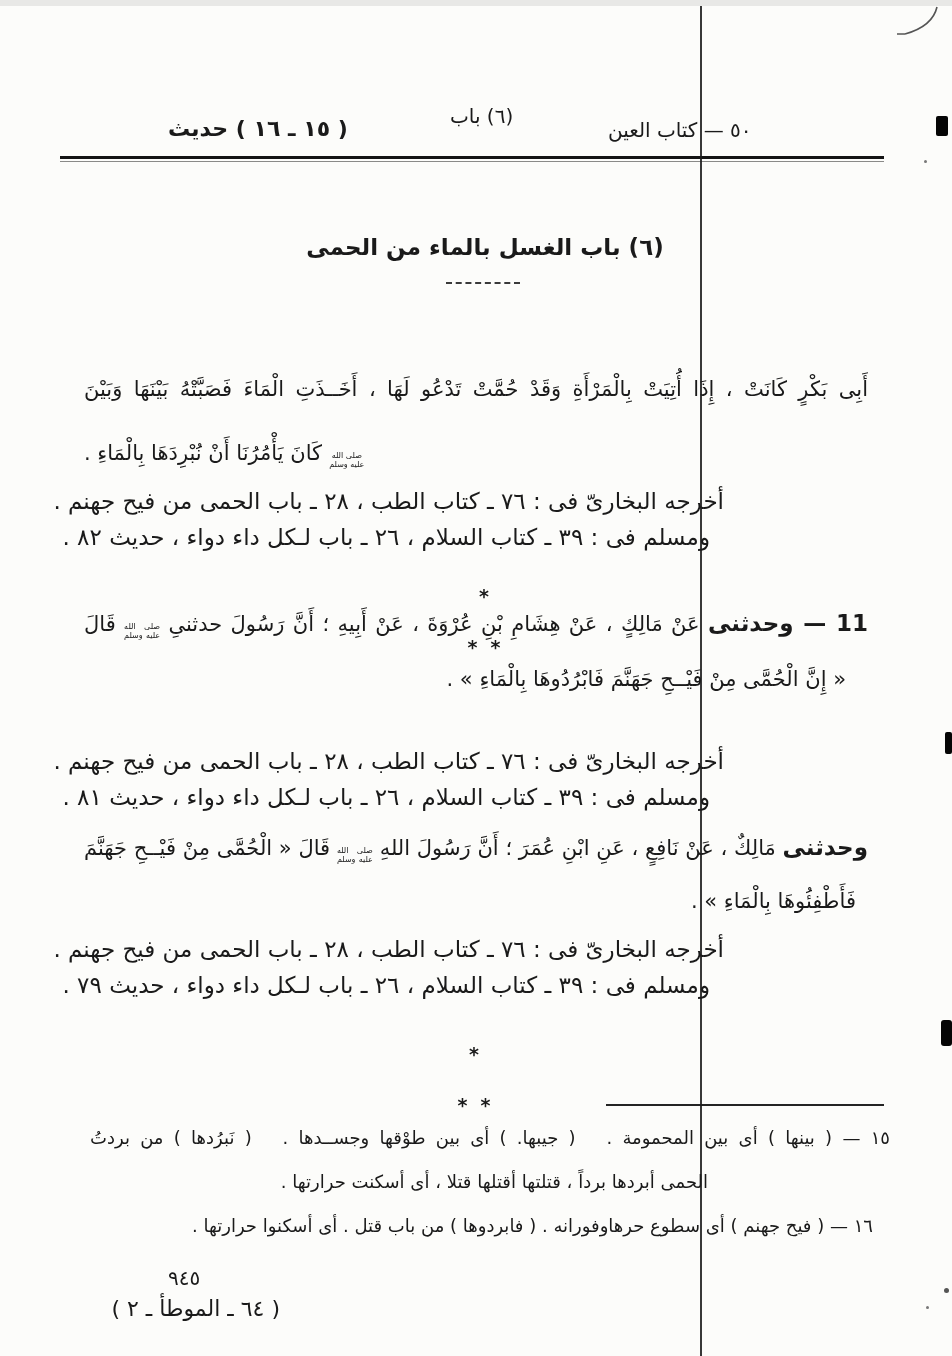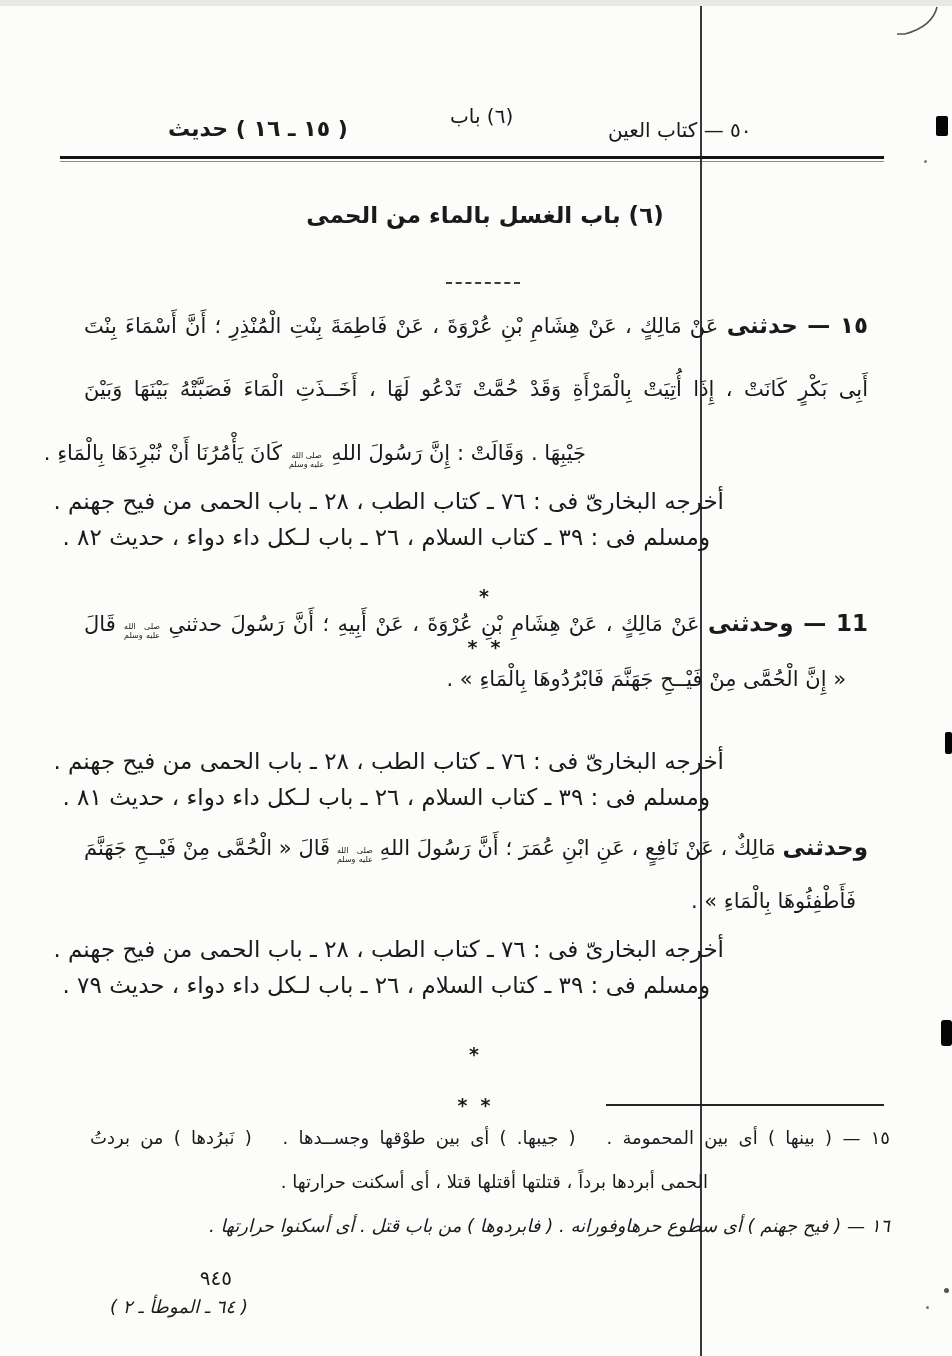--- a/index.html
+++ b/index.html
@@ -33,48 +33,43 @@
   
   .seal{display:inline-block;width:36px;font-size:8px;line-height:9px;
         font-weight:normal;text-align:center;vertical-align:-7px;color:#222;}
   
   .sep{text-align:center;font-size:19px;font-weight:bold;line-height:17px;white-space:pre;}
   
   .fnline{font-size:18px;line-height:40px;height:44px;white-space:nowrap;}
   .fn-just{white-space:normal;text-align:justify;text-align-last:justify;}
   .fn-divider{background:#242424;height:2px;}
   
-  .pageno{font-size:20px;text-align:right;letter-spacing:2px;}
-  .volnote{font-size:18px;text-align:left;white-space:nowrap;font-style:italic;}
+  .pageno{font-size:20px;text-align:left;letter-spacing:2px;}
+  .volnote{font-size:22px;text-align:right;white-space:nowrap;}
   
   .vline{width:2px;background:#1c1c1c;opacity:.88;}
   .blob{background:#050505;border-radius:2px;}
   .dot{background:#777;border-radius:50%;}
 </style>
 </head>
 <body>
 
 <div class="page">
 
   <div class="abs hdr hdr-left" style="left:168px;top:110px;">( ١٥ ـ ١٦ ) حديث</div>
   <div class="abs hdr" style="left:450px;top:98px;">(٦) باب</div>
   <div class="abs hdr" style="left:608px;top:112px;">٥٠ — كتاب العين</div>
   <div class="abs hdr-rule" style="left:60px;top:150px;width:824px;"></div>
   <div class="abs hdr-rule2" style="left:60px;top:155px;width:824px;"></div>
 
-  <div class="abs chapter" style="left:90px;top:196px;width:790px;">(٦) باب الغسل بالماء من الحمى</div>
+  <div class="abs chapter" style="left:90px;top:228px;width:790px;">(٦) باب الغسل بالماء من الحمى</div>
   <div class="abs title-underline" style="left:446px;top:276px;width:74px;"></div>
 
-  <div class="abs bline jline" style="left:84px;top:296px;width:784px;">
-    <span class="lead">١٥ — حدثنى</span>
-    <span>عَنْ مَالِكٍ ، عَنْ هِشَامِ بْنِ عُرْوَةَ ، عَنْ فَاطِمَةَ بِنْتِ الْمُنْذِرِ ؛ أَنَّ أَسْمَاءَ بِنْتَ</span>
-  </div>
   <div class="abs bline jline" style="left:84px;top:360px;width:784px;">أَبِى بَكْرٍ كَانَتْ ، إِذَا أُتِيَتْ بِالْمَرْأَةِ وَقَدْ حُمَّتْ تَدْعُو لَهَا ، أَخَــذَتِ الْمَاءَ فَصَبَّتْهُ بَيْنَهَا وَبَيْنَ</div>
   <div class="abs bline lline" style="left:84px;top:424px;width:502px;">
-    <span>جَيْبِهَا . وَقَالَتْ : إِنَّ رَسُولَ اللهِ</span>
     <span class="seal">
       <span style="display:block">صلى الله</span>
       <span style="display:block">عليه وسلم</span>
     </span>
     <span>كَانَ يَأْمُرُنَا أَنْ نُبْرِدَهَا بِالْمَاءِ .</span>
   </div>
   <div class="abs refline" style="left:84px;top:478px;width:640px;">أخرجه البخارىّ فى : ٧٦ ـ كتاب الطب ، ٢٨ ـ باب الحمى من فيح جهنم .</div>
   <div class="abs refline" style="left:84px;top:514px;width:626px;">ومسلم فى : ٣٩ ـ كتاب السلام ، ٢٦ ـ باب لـكل داء دواء ، حديث ٨٢ .</div>
 
   <div class="abs sep" style="left:452px;top:548px;width:64px;">
@@ -109,21 +104,21 @@
   <div class="abs refline" style="left:84px;top:962px;width:626px;">ومسلم فى : ٣٩ ـ كتاب السلام ، ٢٦ ـ باب لـكل داء دواء ، حديث ٧٩ .</div>
 
   <div class="abs sep" style="left:442px;top:1006px;width:64px;">
     <div>*</div>
     <div>*  *</div>
   </div>
 
   <div class="abs fn-divider" style="left:606px;top:1098px;width:278px;"></div>
   <div class="abs fnline fn-just" style="left:90px;top:1112px;width:800px;">١٥ — ( بينها ) أى بين المحمومة . ‏ ‏ ( جيبها. ) أى بين طوْقها وجســدها . ‏ ‏ ( نَبرُدها ) من بردتُ</div>
   <div class="abs fnline rline" style="left:90px;top:1156px;width:618px;">الحمى أبردها برداً ، قتلتها أقتلها قتلا ، أى أسكنت حرارتها .</div>
-  <div class="abs fnline rline" style="left:90px;top:1200px;width:800px;font-style:italic;">١٦ — ( فيح جهنم ) أى سطوع حرهاوفورانه . ( فابردوها ) من باب قتل . أى أسكنوا حرارتها .</div>
+  <div class="abs fnline rline" style="left:73px;top:1200px;width:800px;">١٦ — ( فيح جهنم ) أى سطوع حرهاوفورانه . ( فابردوها ) من باب قتل . أى أسكنوا حرارتها .</div>
 
   <div class="abs pageno" style="left:168px;top:1260px;width:64px;">٩٤٥</div>
   <div class="abs volnote" style="left:110px;top:1290px;width:170px;">( ٦٤ ـ الموطأ ـ ٢ )</div>
 
   <div class="abs vline" style="left:700px;top:0;height:1356px;"></div>
   <svg class="abs" style="left:893px;top:0;" width="52" height="42">
     <path d="M44,1 C41,14 30,23 12,28 M12,28 L4,28" stroke="#555" stroke-width="1.6" fill="none"></path>
   </svg>
   <div class="abs blob" style="left:936px;top:110px;width:12px;height:20px;"></div>
   <div class="abs blob" style="left:945px;top:726px;width:7px;height:22px;"></div>

